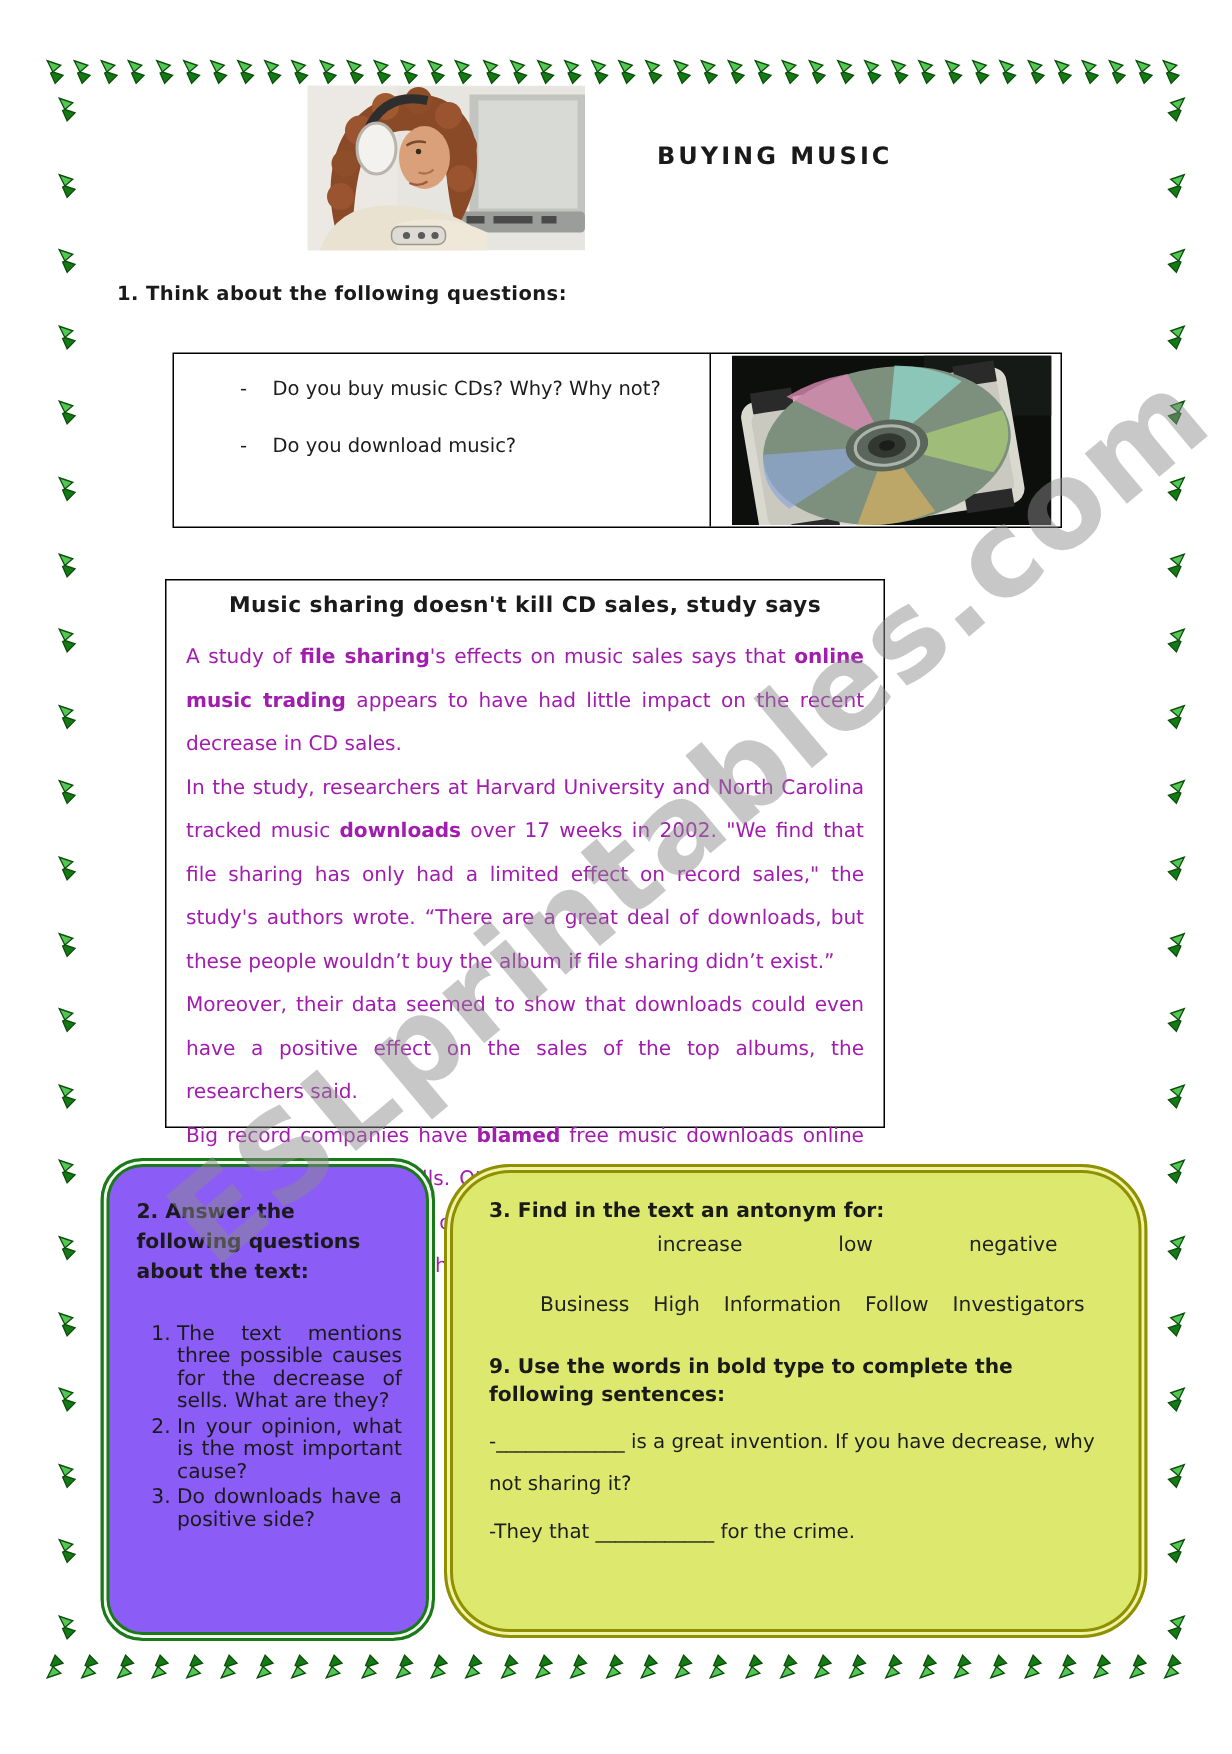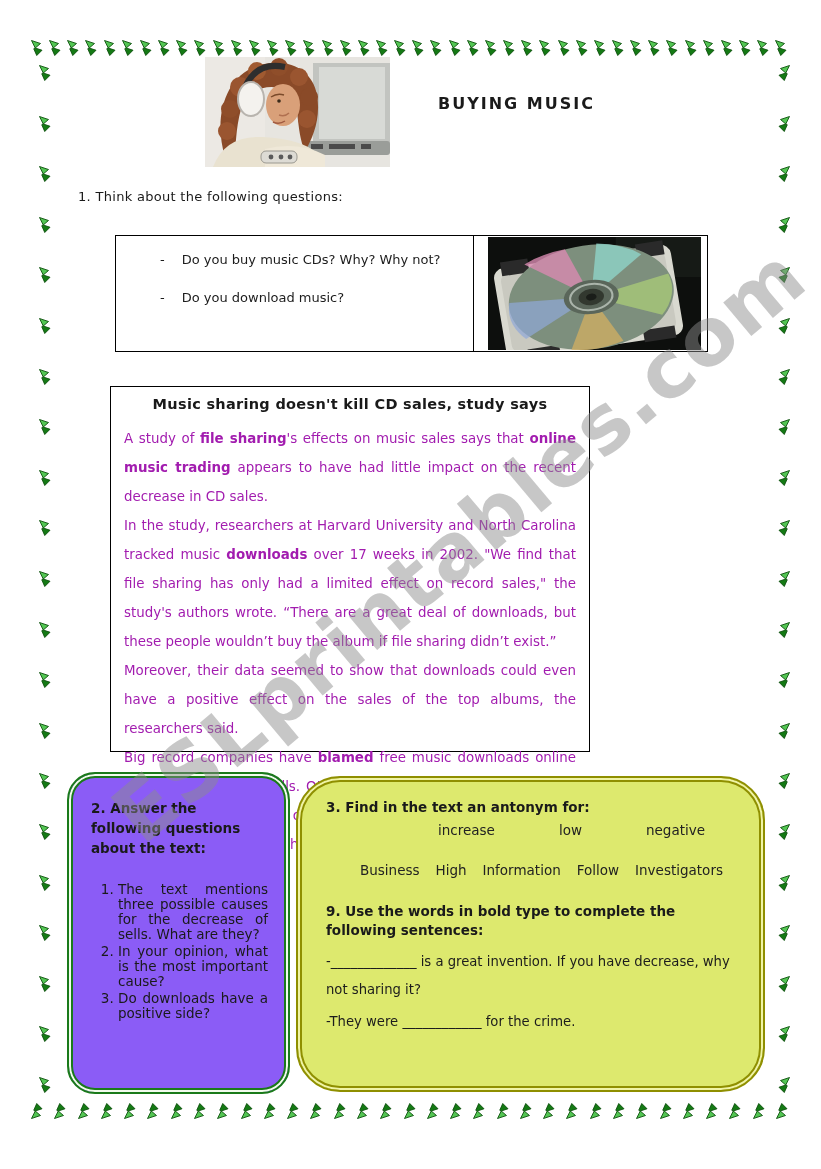--- a/index.html
+++ b/index.html
@@ -18,21 +18,21 @@
   .motif { display:block; line-height:0; }
   .motif svg { width:15px; height:18px; display:block; }
   .border-bottom .motif svg { transform:scaleY(-1); }
   .border-right .motif svg { transform:scaleX(-1); }
 
   
   .photo-woman { position:absolute; left:205px; top:57px; width:185px; height:110px; }
   .page-title { position:absolute; left:438px; top:94px; font-size:16px; font-weight:bold; letter-spacing:2px; }
 
   
-  .s1-heading { position:absolute; left:78px; top:189px; font-size:13px; font-weight:normal; letter-spacing:0.3px; }
+  .s1-heading { position:absolute; left:78px; top:189px; font-size:13px; font-weight:bold; letter-spacing:0.3px; }
   .qtable { position:absolute; left:115px; top:235px; width:593px; height:117px; border:1px solid #000; display:flex; box-sizing:border-box; background:#fff; }
   .qcell-left { width:358px; border-right:1px solid #000; box-sizing:border-box; padding:16px 10px 0 44px; }
   .q-item { display:flex; gap:17px; font-size:13px; margin-bottom:23px; color:#1c1c1c; }
   .qcell-right { flex:1; box-sizing:border-box; padding:1px 6px 1px 14px; }
   .photo-cd { width:100%; height:113px; display:block; }
 
   
   .article { position:absolute; left:110px; top:386px; width:480px; height:366px; border:1px solid #000; box-sizing:border-box; padding:7px 13px; background:#fff; }
   .article-title { text-align:center; font-weight:bold; font-size:14.5px; margin:2px 0 12px; letter-spacing:0.3px; }
   .article p { margin:0; font-size:13.4px; line-height:29px; text-align:justify; color:#a21caf; }
@@ -899,19 +899,19 @@
       <span>Business</span>
       <span>High</span>
       <span>Information</span>
       <span>Follow</span>
       <span>Investigators</span>
     </div>
 
     <p class="yb-heading">9. Use the words in bold type to complete the following sentences:</p>
     <div class="sentences">
       <p>-_____________ is a great invention. If you have decrease, why not sharing it?</p>
-      <p>-They were ____________ for the crime.</p>
+      <p>-They that ____________ for the crime.</p>
     </div>
   </div>
 
   <div class="watermark">ESLprintables.com</div>
 
 </div>
 
 </body></html>

